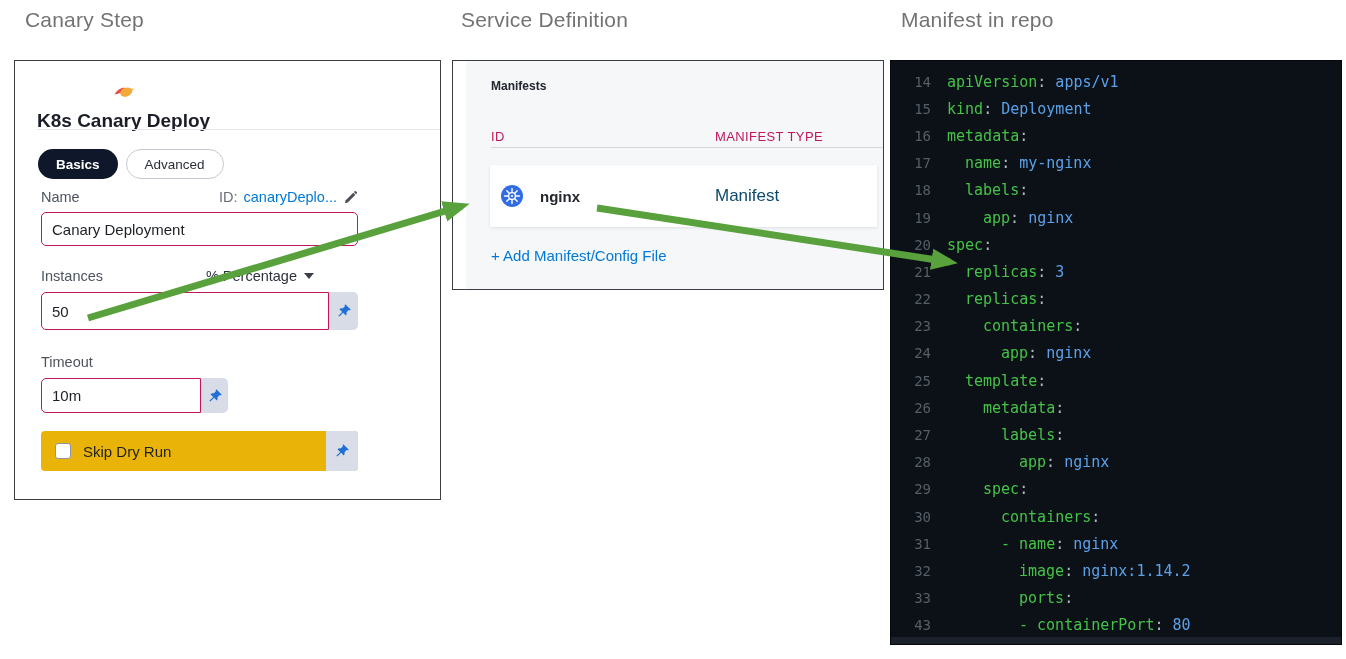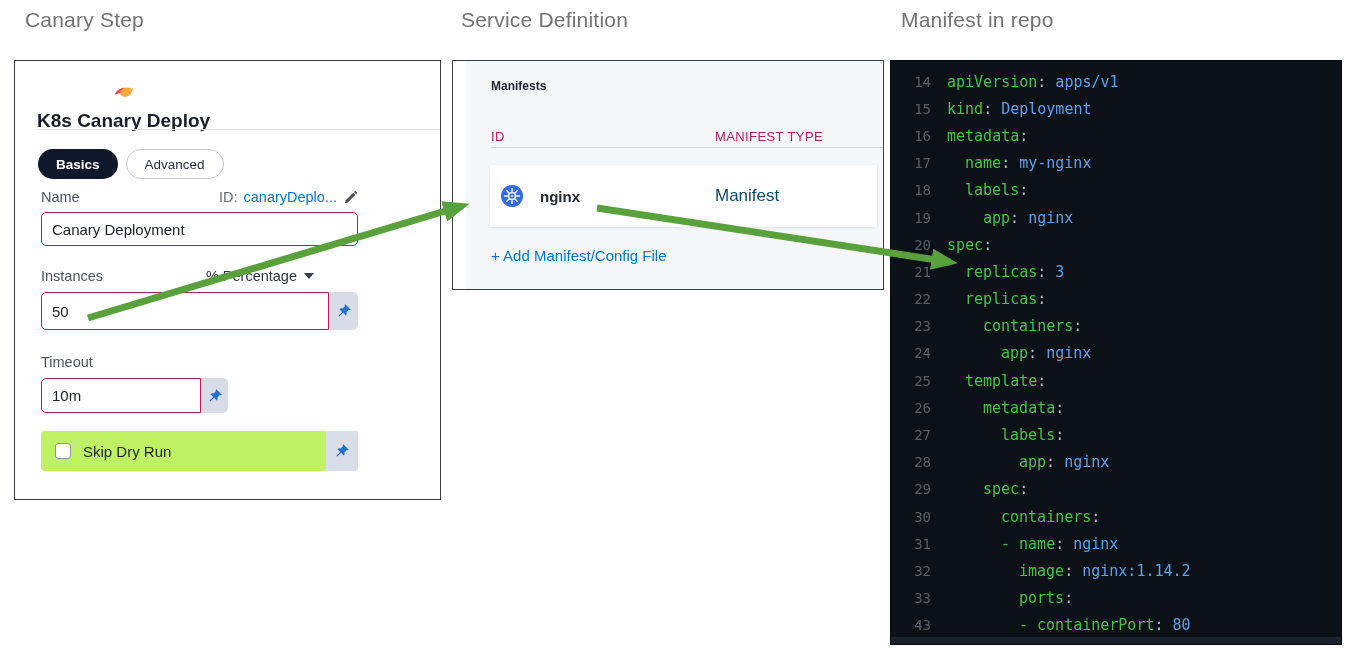--- a/index.html
+++ b/index.html
@@ -37,21 +37,21 @@
                 color:#1d2026; padding:0 10px; font-family:Liberation Sans, sans-serif; background:#fff; outline:none; }
 
   .input-group { display:flex; align-items:stretch; }
   .input-group .text-input { border-top-right-radius:0; border-bottom-right-radius:0; }
   .pin-btn { width:32px; display:flex; align-items:center; justify-content:center; background:#d7dce6;
              border-radius:0 5px 5px 0; cursor:pointer; }
 
   .unit-dd { display:flex; align-items:center; gap:7px; font-size:14.5px; color:#2c313b; cursor:pointer; margin-right:44px; }
   .caret-down { width:0; height:0; border-left:5px solid transparent; border-right:5px solid transparent; border-top:6px solid #3a3f4a; }
 
-  .skip-bar { position:absolute; left:26px; top:370px; width:317px; height:40px; background:#bef264;
+  .skip-bar { position:absolute; left:26px; top:370px; width:317px; height:40px; background:#eab308;
               border-radius:4px; display:flex; align-items:center; }
   .checkbox { width:16px; height:16px; border:1.5px solid #8f959f; border-radius:3px; background:#fff; margin-left:14px; cursor:pointer; }
   .skip-label { font-size:15px; color:#1d2026; margin-left:12px; flex:1; }
   .skip-pin { width:32px; height:40px; background:#d8dde7; border-radius:0 4px 4px 0; display:flex; align-items:center; justify-content:center; cursor:pointer; }
 
   
   #service-panel { left:452px; top:60px; width:432px; height:230px; }
   .sp-inner { position:absolute; left:13px; top:0; right:0; bottom:0; background:#f5f7f9; }
   .sp-heading { position:absolute; left:25px; top:18px; font-size:12px; font-weight:bold; color:#22262e; }
   .sp-col { position:absolute; top:68px; font-size:13px; color:#be185d; letter-spacing:.4px; }

